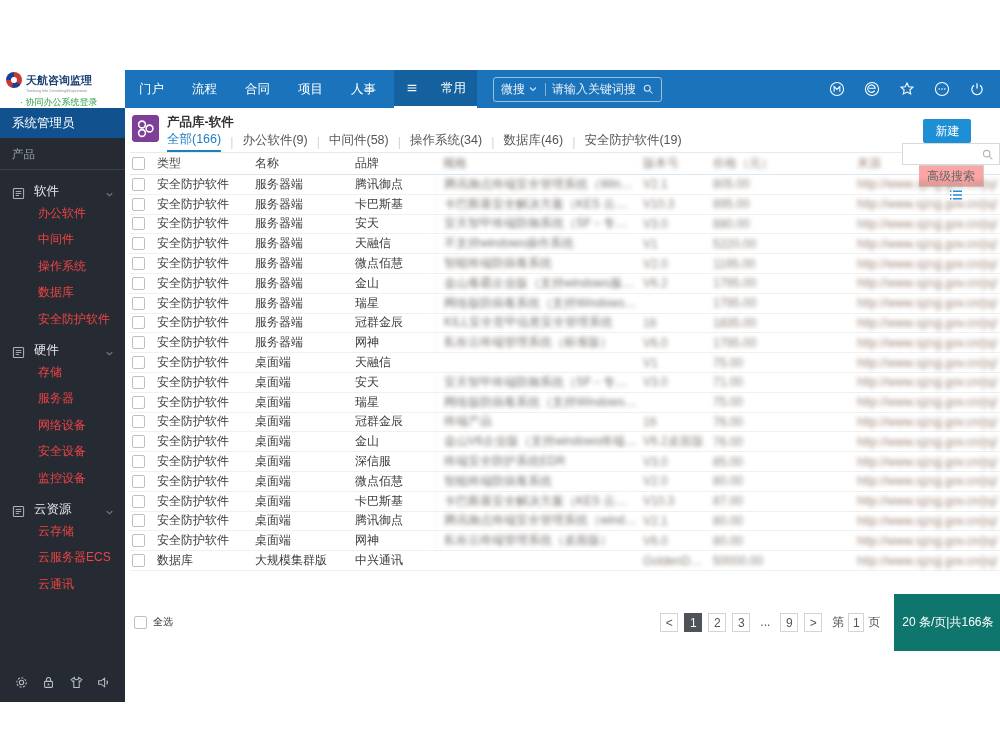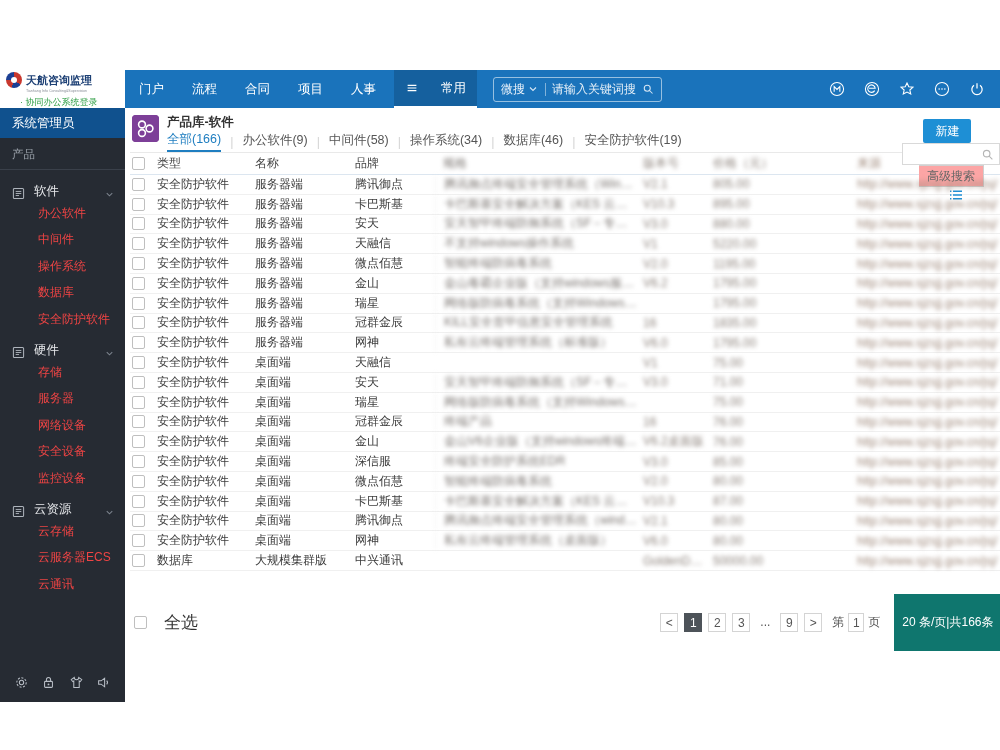--- a/index.html
+++ b/index.html
@@ -74,21 +74,21 @@
   .c-price{width:144px;}
   .c-url{flex:1;}
   .blur{filter:blur(2px);}
   .td.c-desc.blur{color:#7c7672;}
   .td.c-ver.blur,.td.c-price.blur{color:#8d837c;}
   .td.c-url.blur{color:#a08a7c;}
   .thead .blur{color:#6d6d6d;}
 
   
   .list-footer{display:flex;align-items:center;margin-top:23px;}
-  .select-all{display:flex;align-items:center;gap:17px;font-size:17px;color:#333;padding-left:2px;}
+  .select-all{display:flex;align-items:center;gap:6px;font-size:10px;color:#333;padding-left:2px;}
   .pager-wrap{margin-left:auto;display:flex;align-items:center;gap:6px;font-size:12px;color:#555;padding-right:2px;}
   .pg{min-width:18px;height:19px;line-height:19px;text-align:center;border:1px solid #d4d4d4;background:#fff;padding:0 3px;cursor:pointer;box-sizing:border-box;}
   .pg.active{background:#4d5359;border-color:#4d5359;color:#fff;}
   .pg.plain{border:none;cursor:default;}
   .jump{display:flex;align-items:center;gap:4px;margin-left:4px;}
   .jump .box{border:1px solid #d4d4d4;min-width:16px;height:19px;line-height:19px;text-align:center;padding:0 3px;box-sizing:border-box;}
   .size-badge{background:#0f766e;color:#fff;padding:20px 8px;margin-left:8px;cursor:pointer;}
 </style>
 </head>
 <body>

